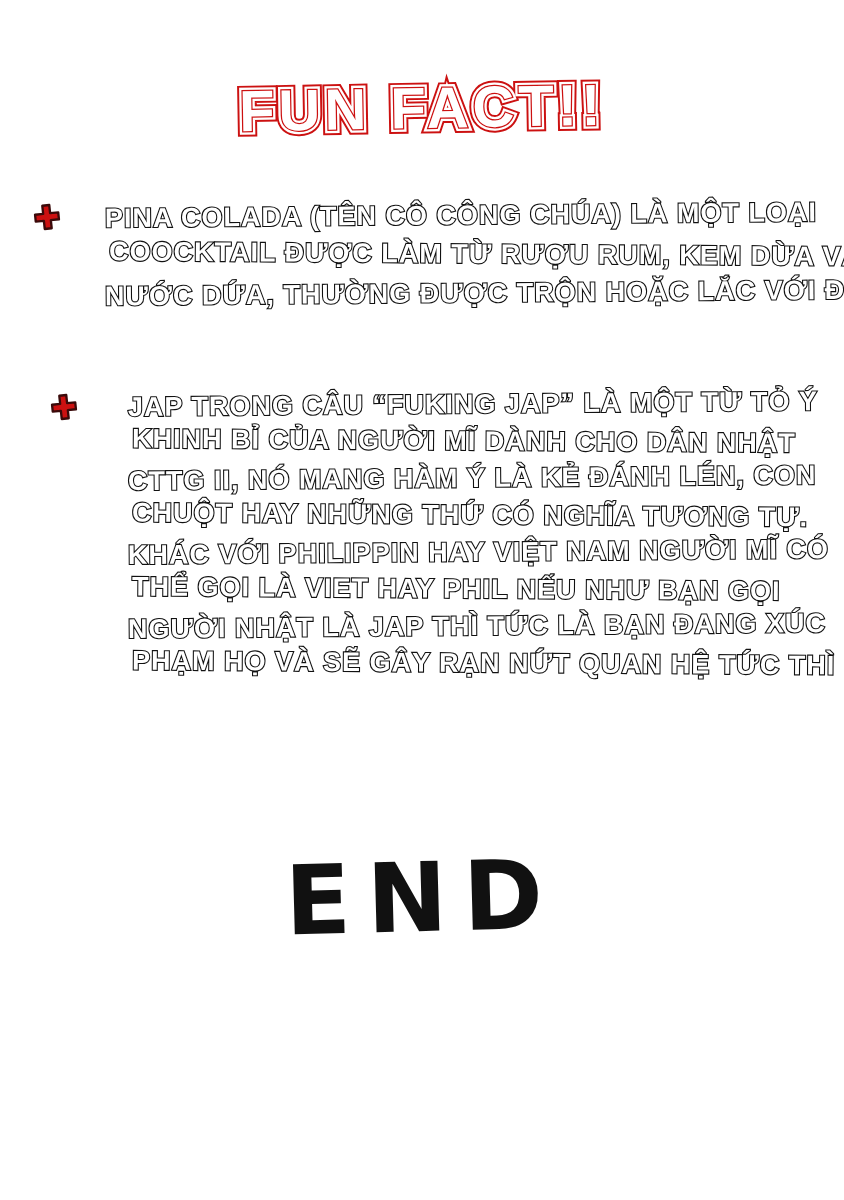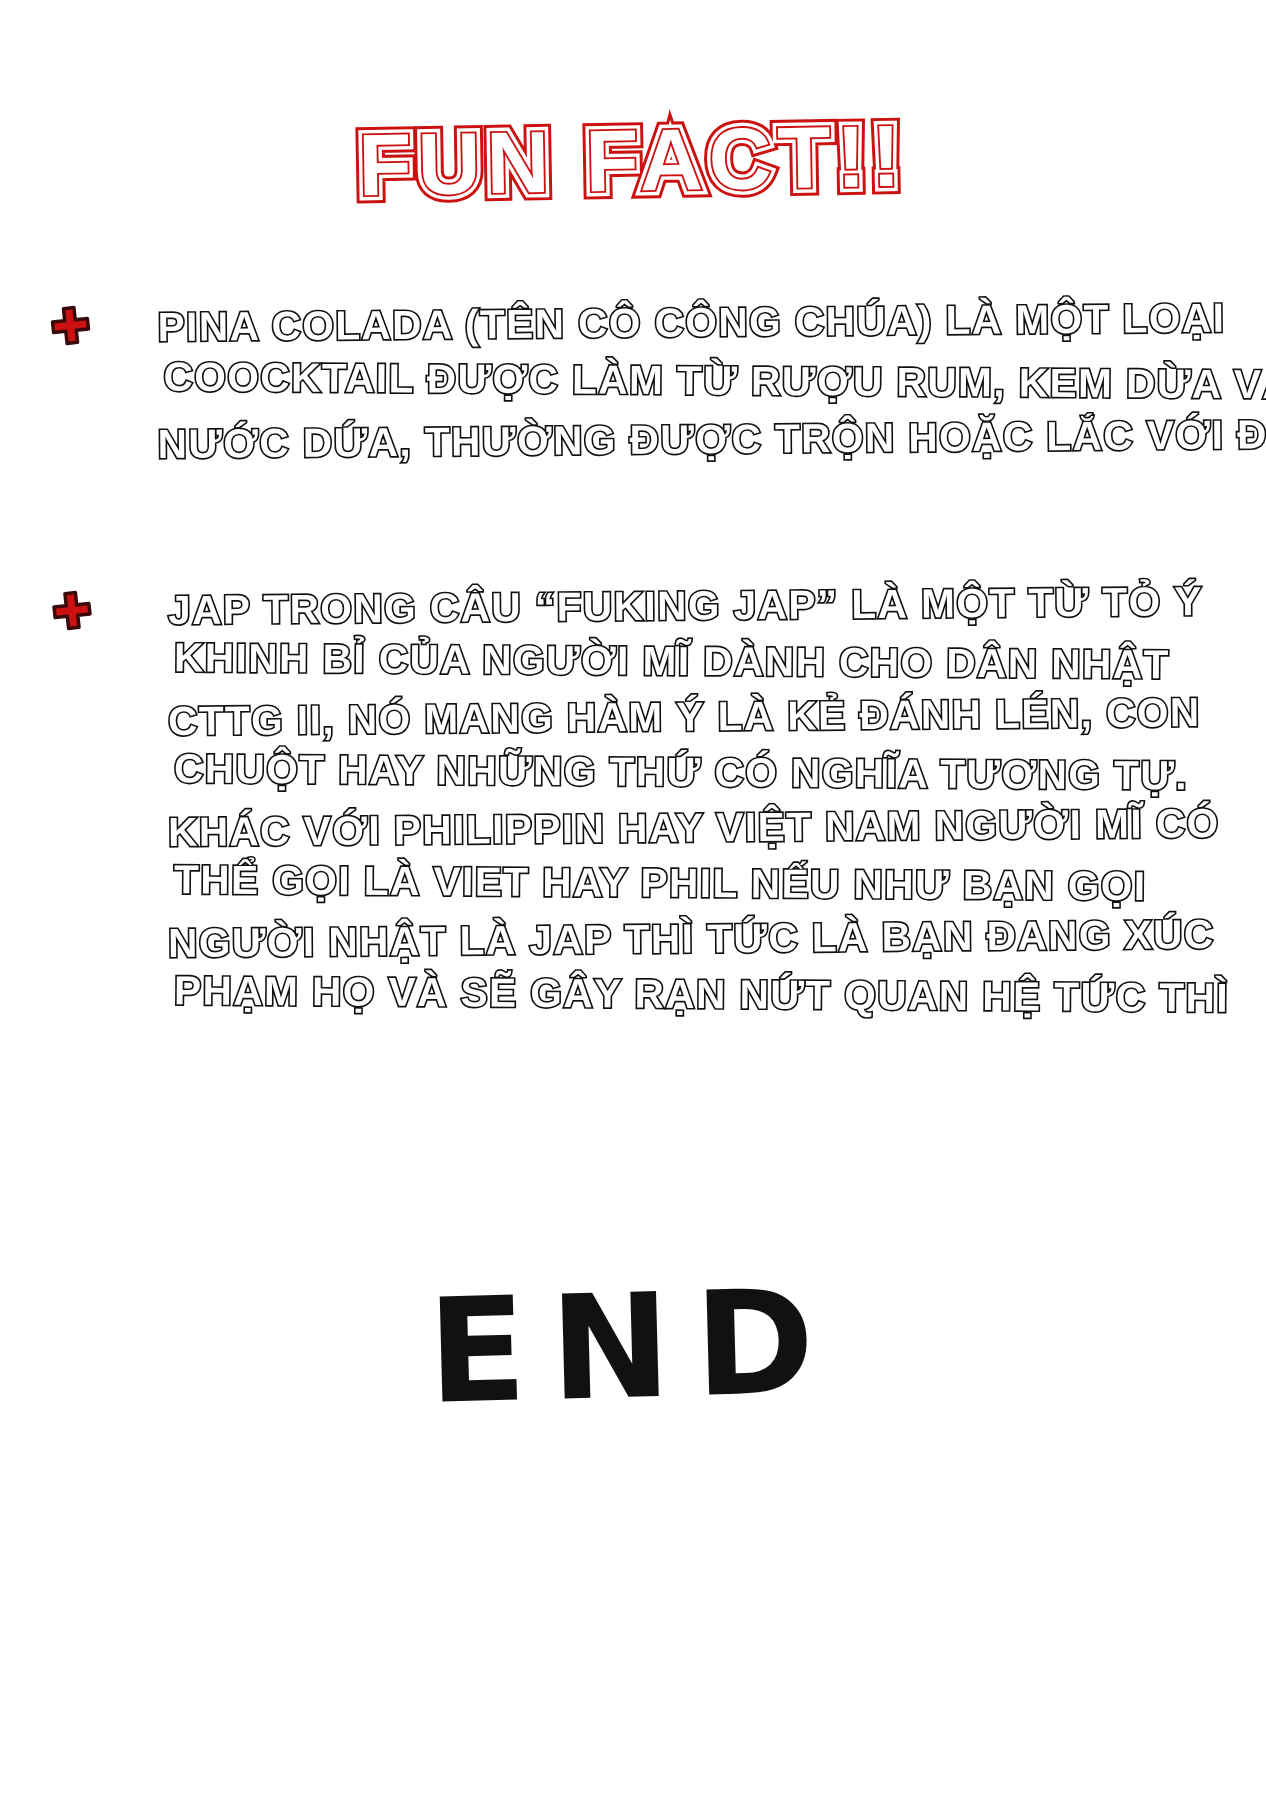--- a/index.html
+++ b/index.html
@@ -30,21 +30,21 @@
     line-height:1.1;
     paint-order:stroke fill;
   }
   .title-outer  { -webkit-text-stroke:11px #cc1111; color:#cc1111; }
   .title-gap    { -webkit-text-stroke:7px #ffffff;  color:#ffffff; }
   .title-inner  { -webkit-text-stroke:2.5px #cc1111; color:#ffffff; }
 
   
   .fact { position:absolute; display:flex; align-items:flex-start; }
   .fact-1 { top:196px; left:33px; }
-  .fact-2 { top:386px; left:34px; }
+  .fact-2 { top:386px; left:50px; }
   .bullet {
     flex:0 0 auto;
     width:28px; height:28px;
     margin-top:7px;
   }
   .fact-1 .bullet { margin-right:44px; }
   .fact-2 .bullet { margin-right:50px; }
   .bullet svg { width:28px; height:28px; transform:rotate(-6deg); }
 
   .fact-lines { }

